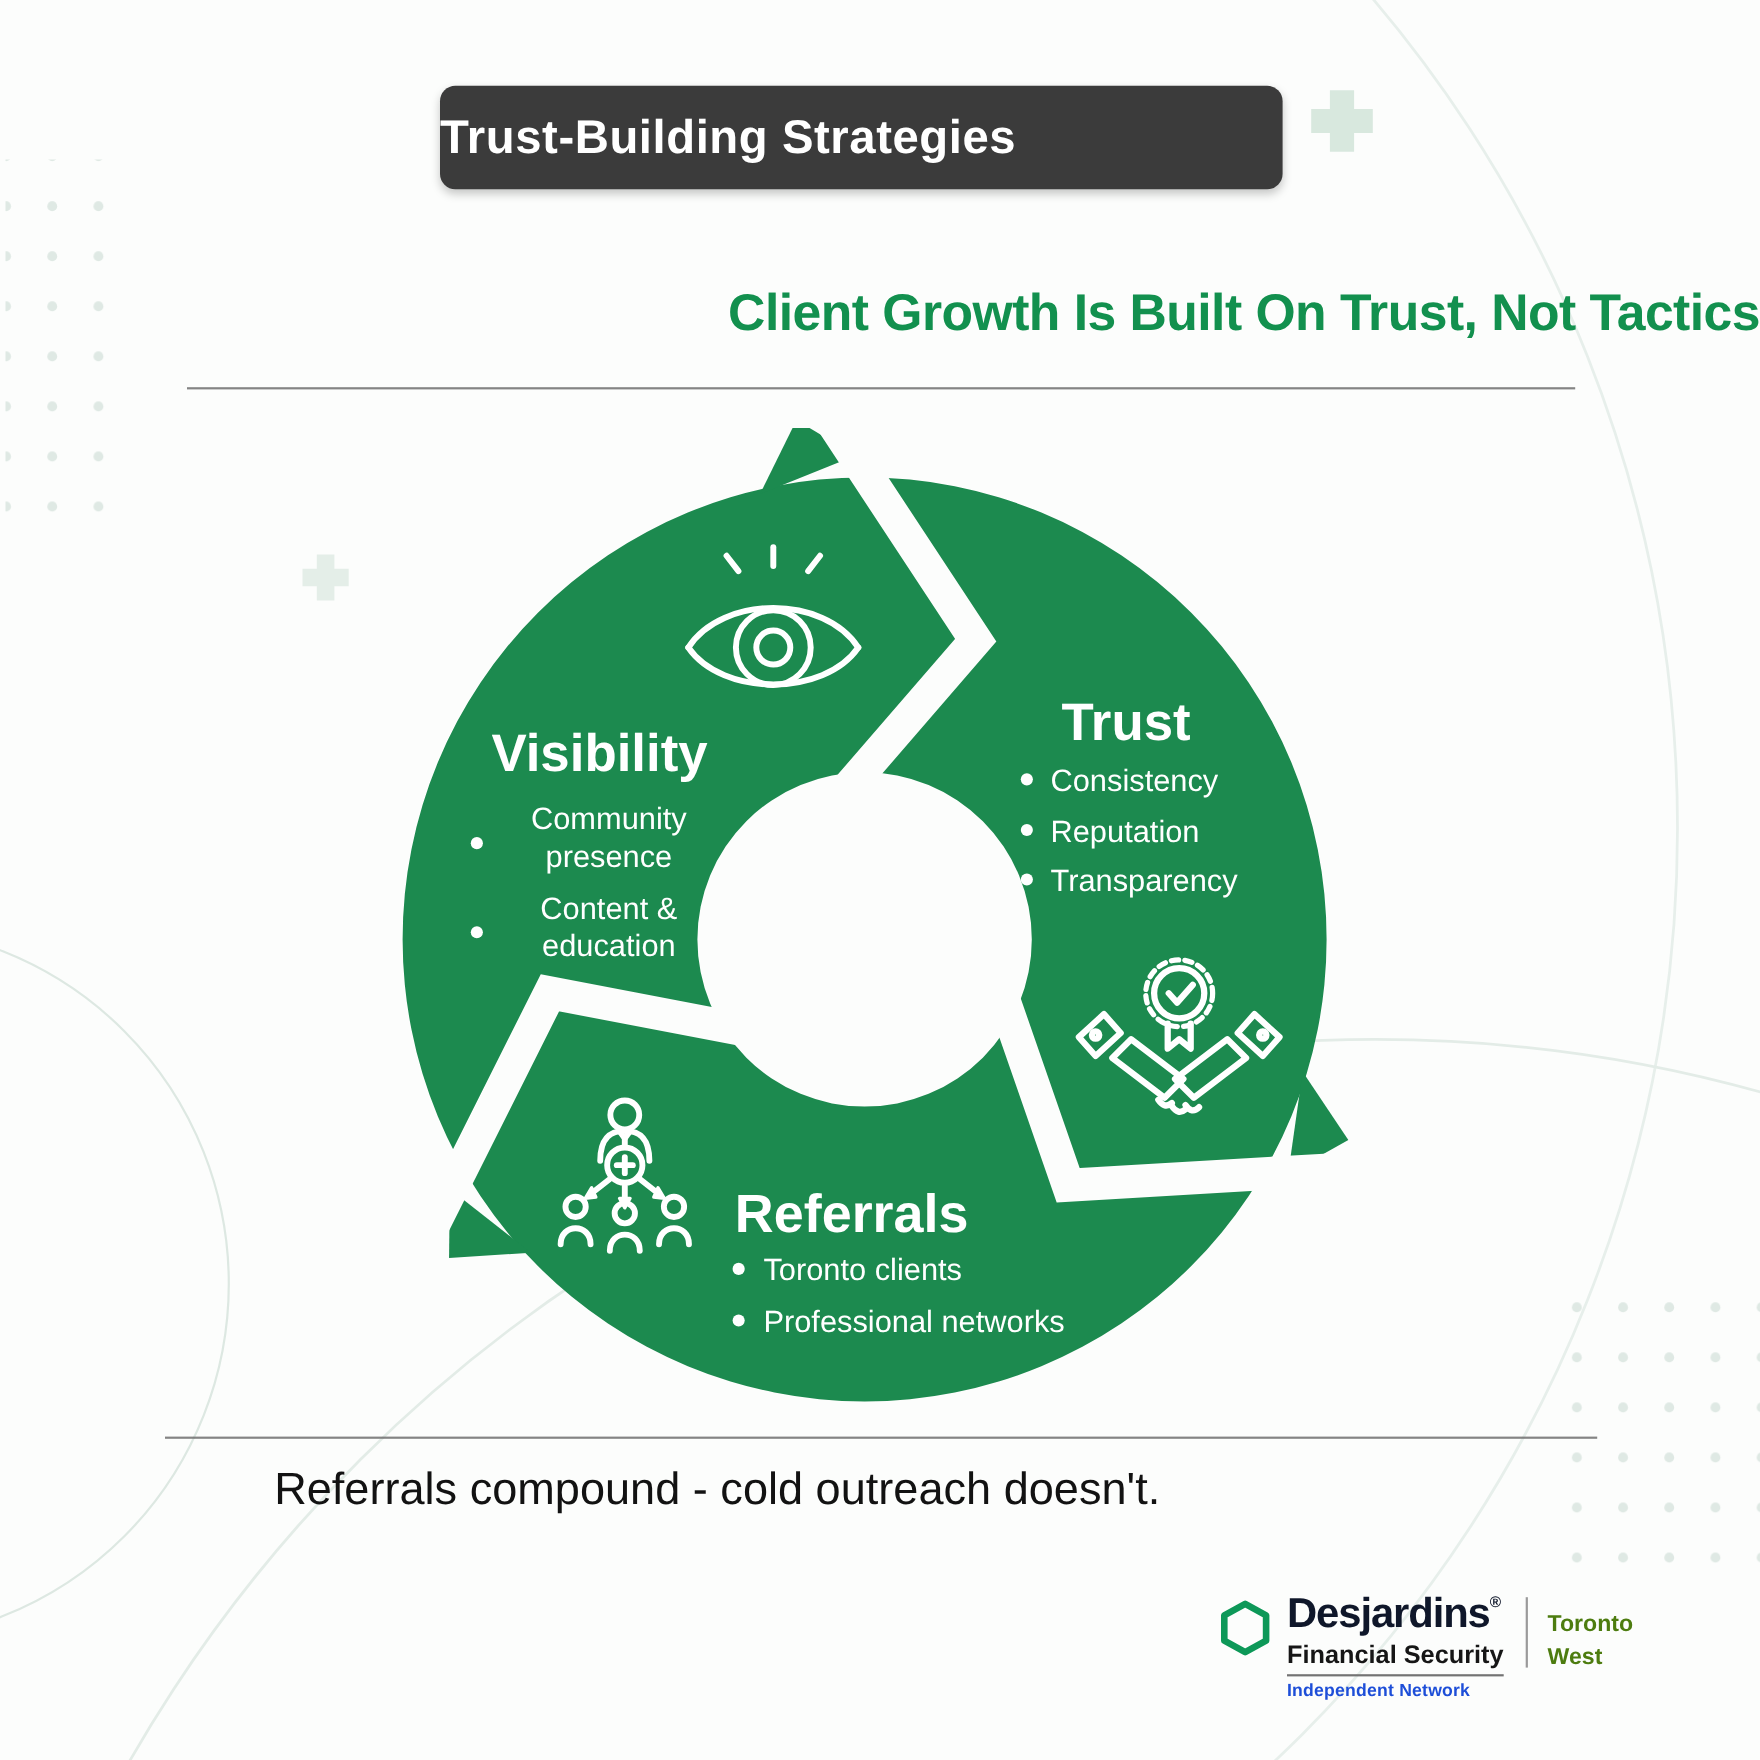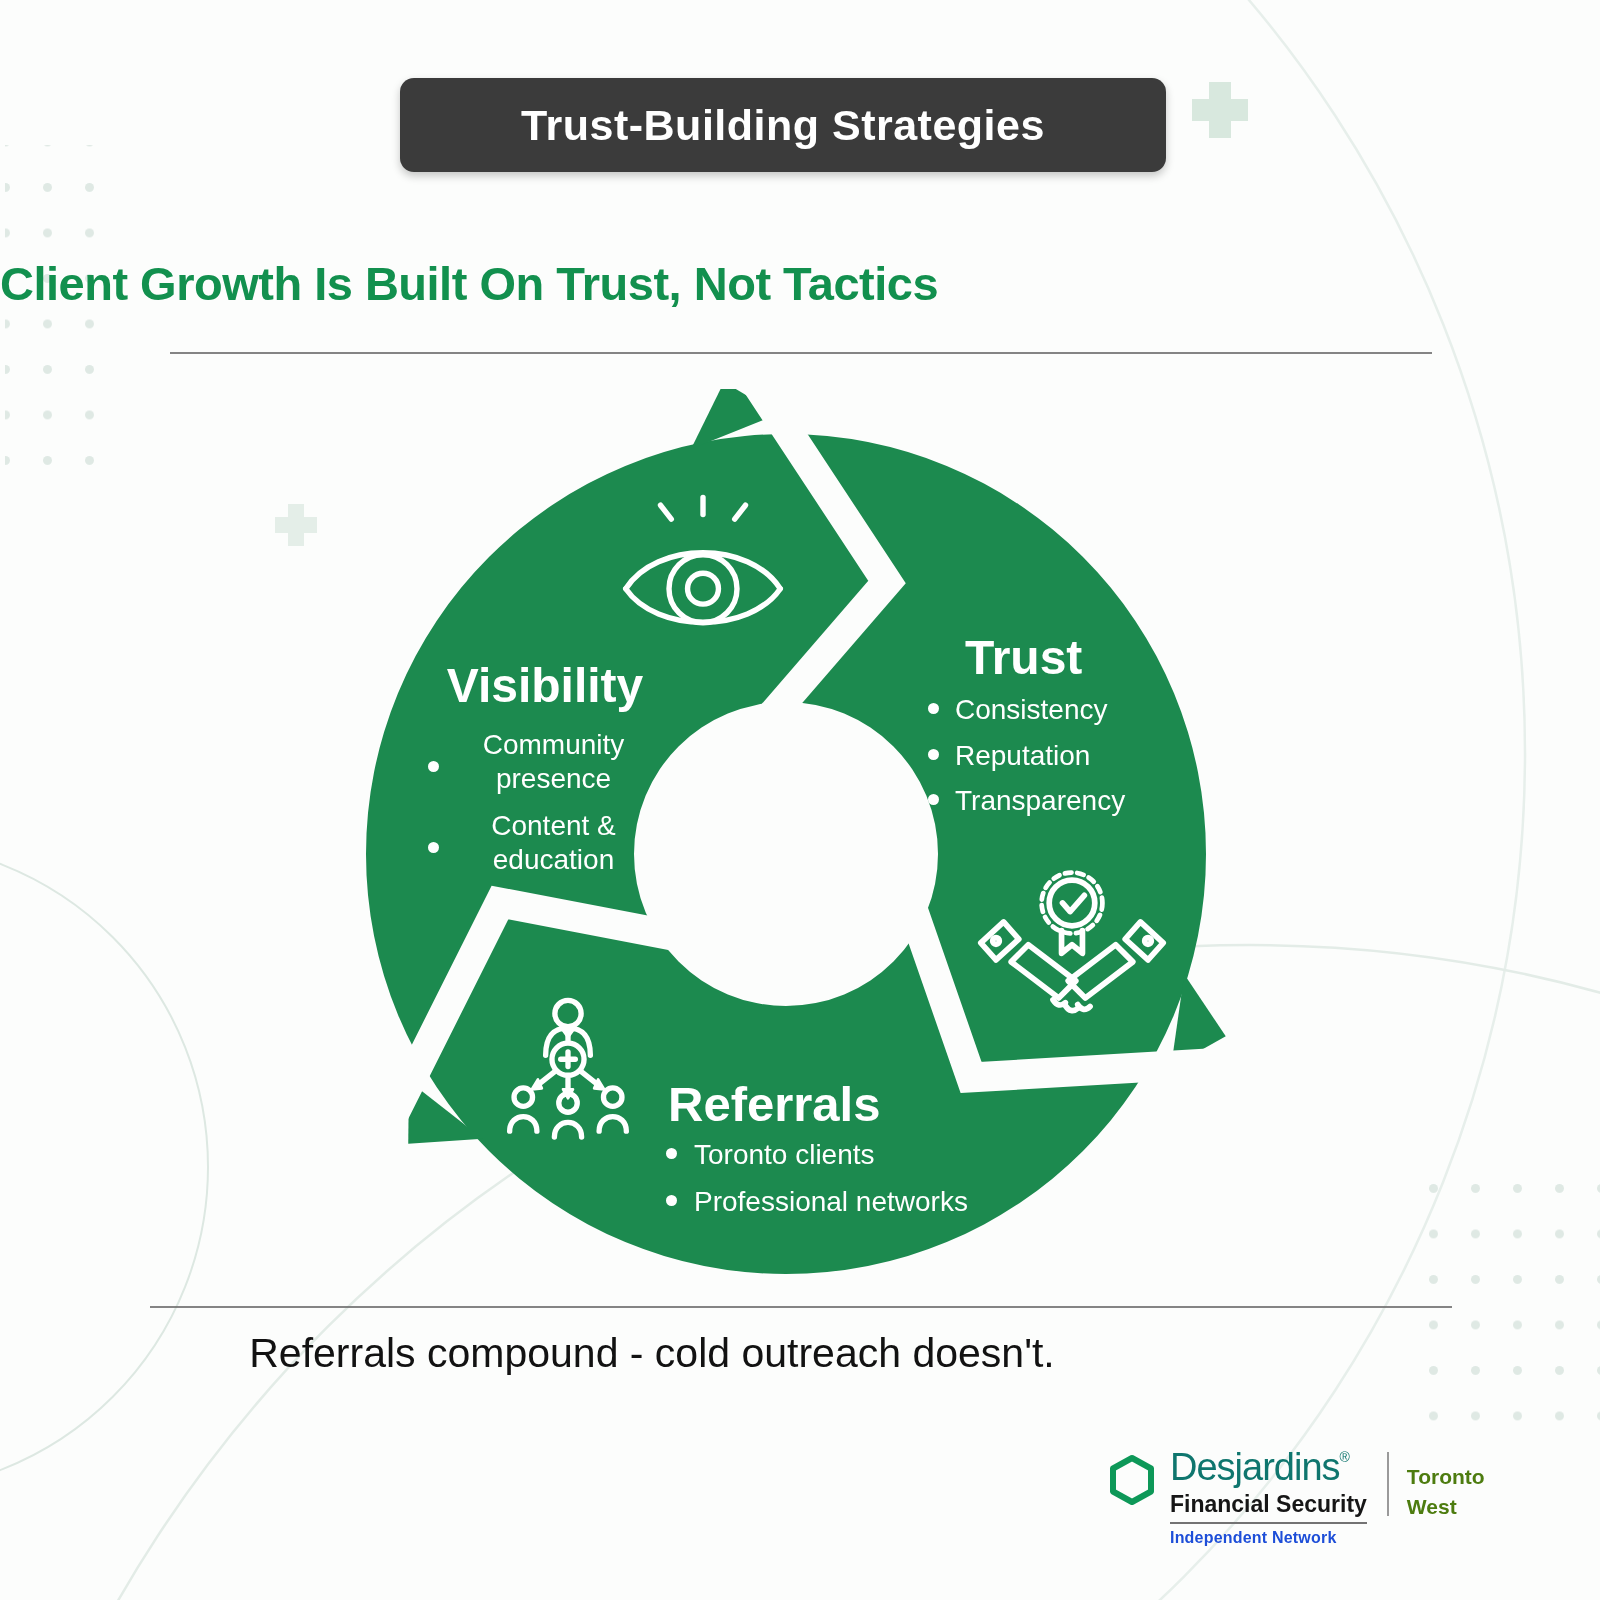--- a/index.html
+++ b/index.html
@@ -7,28 +7,28 @@
     position:relative;width:1600px;height:1600px;overflow:hidden;
     background:#fcfdfc;
     font-family:"Liberation Sans","DejaVu Sans",sans-serif;
   }
   .abs{position:absolute;}
 
   
   .badge{
     left:400px;top:78px;width:766px;height:94px;
     background:#3b3b3b;border-radius:14px;
-    display:flex;align-items:center;justify-content:center;
+    display:flex;align-items:center;justify-content:flex-start;
     box-shadow:0 4px 9px rgba(0,0,0,.22);
     z-index:3;
   }
   .badge span{color:#ffffff;font-size:43px;font-weight:bold;letter-spacing:.5px;}
 
   .heading{
-    left:0;top:256px;width:1600px;text-align:left;
+    left:0;top:256px;width:1600px;text-align:right;
     color:#12904e;font-size:47px;font-weight:bold;letter-spacing:-.5px;
     z-index:3;
   }
 
   .rule{height:2px;background:#6f6f6f;opacity:.85;z-index:2;}
   .rule.top{left:170px;top:352px;width:1262px;}
   .rule.bottom{left:150px;top:1306px;width:1302px;}
 
   
   .seg-title{color:#fff;font-weight:bold;z-index:4;}
@@ -52,21 +52,21 @@
 
   .tagline{
     left:0;top:1330px;width:1304px;text-align:center;
     color:#121212;font-size:41px;z-index:3;
   }
 
   
   .logo{left:1108px;top:1448px;display:flex;align-items:flex-start;z-index:3;}
   .logo .hex{margin-top:6px;}
   .logo .stack{margin-left:14px;}
-  .brand{color:#0f766e;font-size:38px;font-weight:normal;letter-spacing:-1px;line-height:1;}
+  .brand{color:#0f172a;font-size:38px;font-weight:bold;letter-spacing:-1px;line-height:1;}
   .brand sup{font-size:14px;vertical-align:18px;}
   .fin{margin-top:5px;color:#161616;font-size:23px;font-weight:bold;
        border-bottom:2px solid #737373;padding-bottom:4px;width:fit-content;}
   .indep{margin-top:5px;color:#1d4ed8;font-size:16px;font-weight:bold;letter-spacing:.2px;}
   .vline{width:2px;height:64px;background:#9a9a9a;margin:4px 0 0 20px;}
   .region{margin:14px 0 0 18px;width:95px;color:#4d7c0f;font-size:21px;font-weight:bold;line-height:1.45;}
 
   svg{display:block;}
 </style>
 </head>

